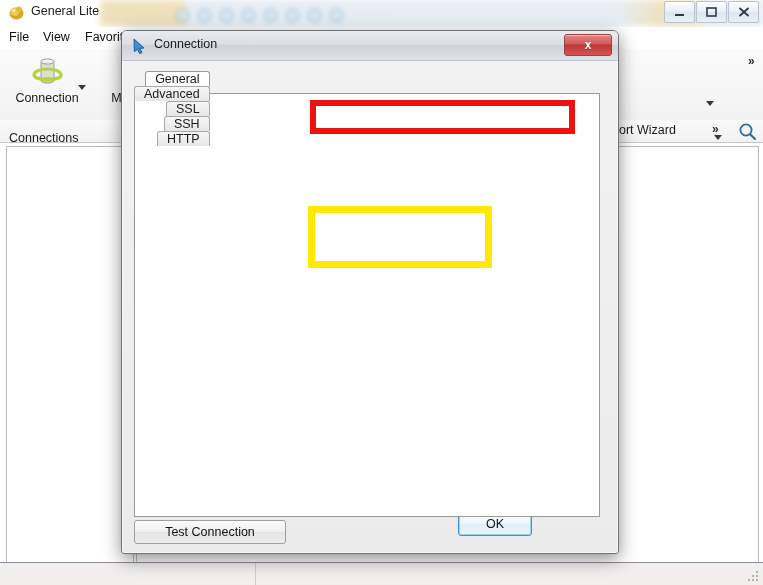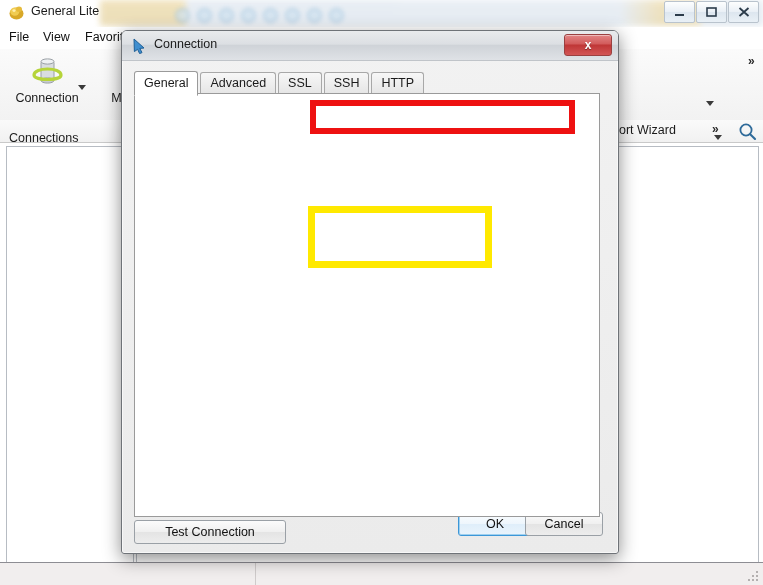--- a/index.html
+++ b/index.html
@@ -260,22 +260,23 @@
     text-shadow: 0 1px 1px rgba(0,0,0,0.4);
     box-shadow: inset 0 1px 0 rgba(255,255,255,0.45);
   }
 
   
   #tabstrip {
     position: absolute;
     left: 12px; top: 40px;
     height: 23px;
     display: flex;
-    align-items: center;
+    align-items: flex-end;
     z-index: 3;
+    flex-direction: column;
   }
   .tab {
     height: 20px;
     padding: 0 9px;
     margin-right: 2px;
     display: flex;
     align-items: center;
     font-size: 12.5px;
     color: #1b1b1b;
     background: linear-gradient(to bottom, #f7f7f7 0%, #e6e6e6 100%);
@@ -541,17 +542,16 @@
     <span class="chk">
       <svg width="11" height="11" viewBox="0 0 11 11">
         <path d="M1.2 5.4 L4 8.4 L9.6 1.6" stroke="#2f6fb5" stroke-width="1.9" fill="none" stroke-linecap="round" stroke-linejoin="round"></path>
       </svg>
     </span>
     <span class="chk-label">Save Password</span>
   </div>
 
   <div class="dbtn" style="left:12px;  top:481px; width:152px;margin-top:8px;">Test Connection</div>
   <div class="dbtn default" style="left:336px; top:481px; width:74px;">OK</div>
-  <div class="dbtn" style="left:403px; top:481px; width:78px;">Cancel</div>
 </div>
 
 <div class="anno red" style="left:310px; top:100px; width:265px; height:34px;"></div>
 <div class="anno yellow" style="left:308px; top:206px; width:184px; height:62px;"></div>
 
 </body></html>

